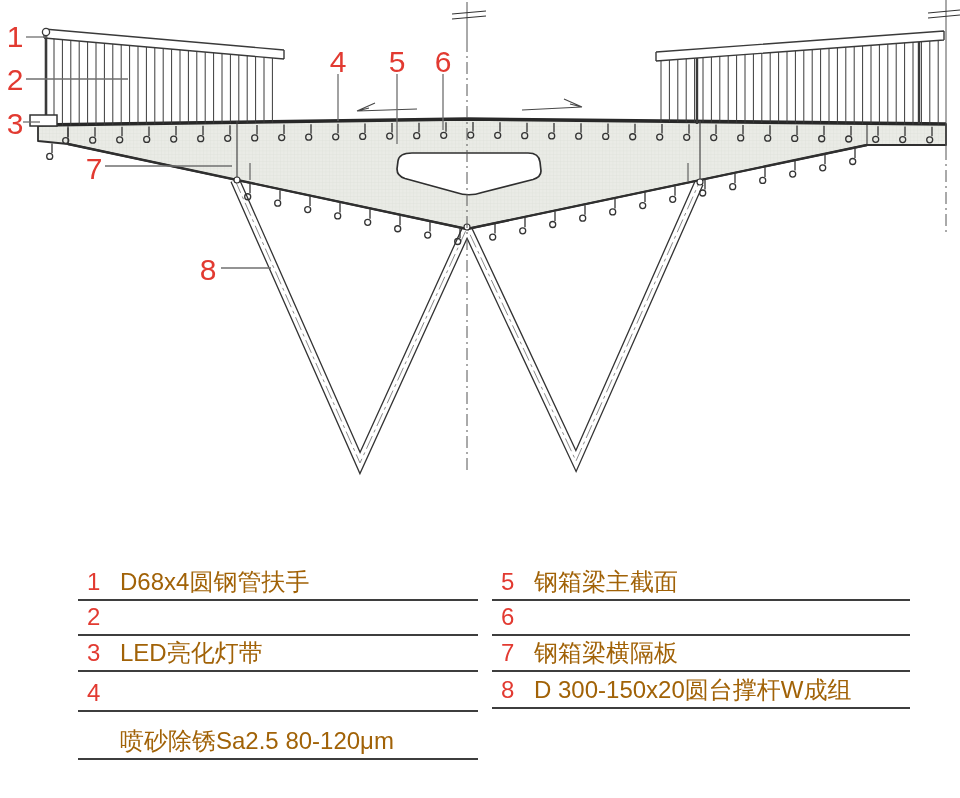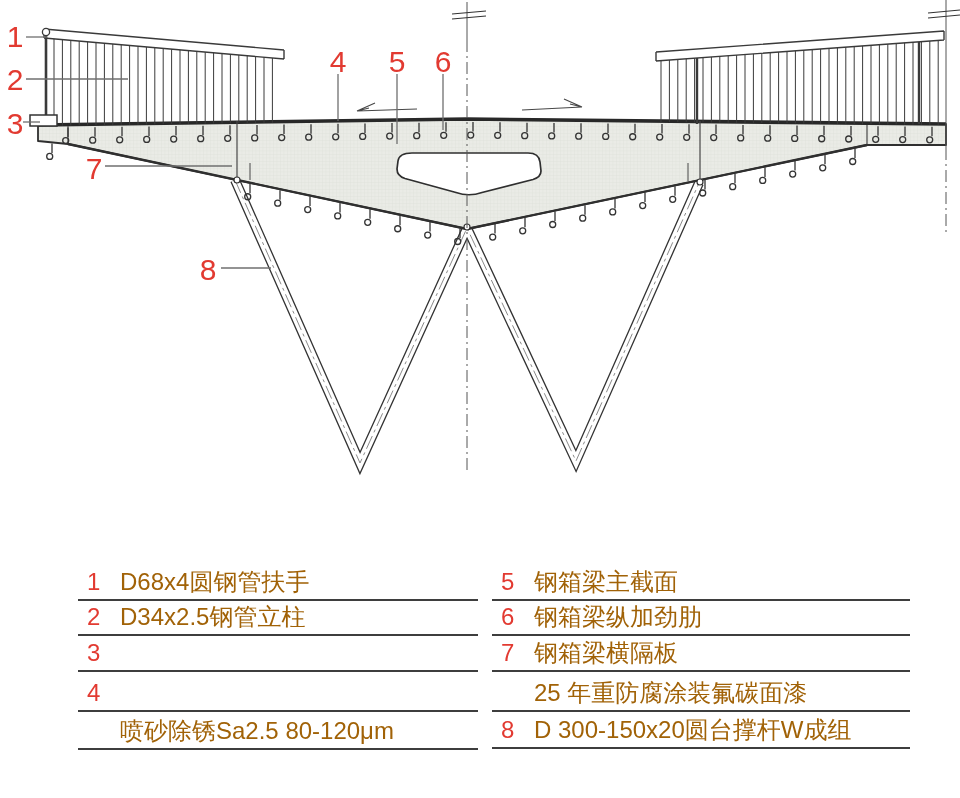--- a/index.html
+++ b/index.html
@@ -9,21 +9,21 @@
   svg{position:absolute;left:0;top:0;}
   .callout{font-size:30px;fill:#e23a31;font-family:"Liberation Sans","DejaVu Sans",sans-serif;}
   #legend{position:absolute;top:566px;left:0;width:960px;}
   .col{position:absolute;top:0;}
   .col-left{left:78px;width:400px;}
   .col-right{left:492px;width:418px;}
   .lrow{display:flex;align-items:flex-end;border-bottom:2px solid #3e3e3e;
         padding-bottom:5px;box-sizing:border-box;}
   .lrow .num{color:#e23a31;font-size:24px;line-height:1;flex:0 0 33px;padding-left:9px;}
   .lrow .txt{color:#a16207;font-size:24px;line-height:1.05;white-space:nowrap;}
-  .h35{height:35px}.h36{height:36px}.h40{height:40px}.h37{height:37px}.h38{height:38px}
+  .h35{height:35px}.h36{height:36px}.h40{height:40px}.h37{height:37px}.h38{height:48px}
 </style>
 </head>
 <body>
 
 <div id="stage">
 
 <svg id="drawing" width="960" height="540" viewBox="0 0 960 540">
   <defs>
     <pattern id="hatch" width="3.5" height="3.5" patternUnits="userSpaceOnUse">
       <rect width="3.5" height="3.5" fill="#eaebe6"></rect>
@@ -293,49 +293,44 @@
 </svg>
 
 <div id="legend">
   <div class="col col-left">
     <div class="lrow h35">
           <span class="num">1</span>
           <span class="txt">D68x4圆钢管扶手</span>
         </div>
     <div class="lrow h35">
           <span class="num">2</span>
-          <span class="txt">D34x2.5钢管立柱</span>
         </div>
     <div class="lrow h36">
           <span class="num">3</span>
+          <span class="txt">LED亮化灯带</span>
         </div>
     <div class="lrow h40">
           <span class="num">4</span>
         </div>
     <div class="lrow h38">
           <span class="num"></span>
           <span class="txt">喷砂除锈Sa2.5 80-120μm</span>
         </div>
   </div>
   <div class="col col-right">
     <div class="lrow h35">
           <span class="num">5</span>
           <span class="txt">钢箱梁主截面</span>
         </div>
     <div class="lrow h35">
           <span class="num">6</span>
-          <span class="txt">钢箱梁纵加劲肋</span>
         </div>
     <div class="lrow h36">
           <span class="num">7</span>
           <span class="txt">钢箱梁横隔板</span>
         </div>
-    <div class="lrow h40">
-          <span class="num"></span>
-          <span class="txt">25 年重防腐涂装氟碳面漆</span>
-        </div>
     <div class="lrow h37">
           <span class="num">8</span>
           <span class="txt">D 300-150x20圆台撑杆W成组</span>
         </div>
   </div>
 </div>
 </div>
 
 </body></html>

